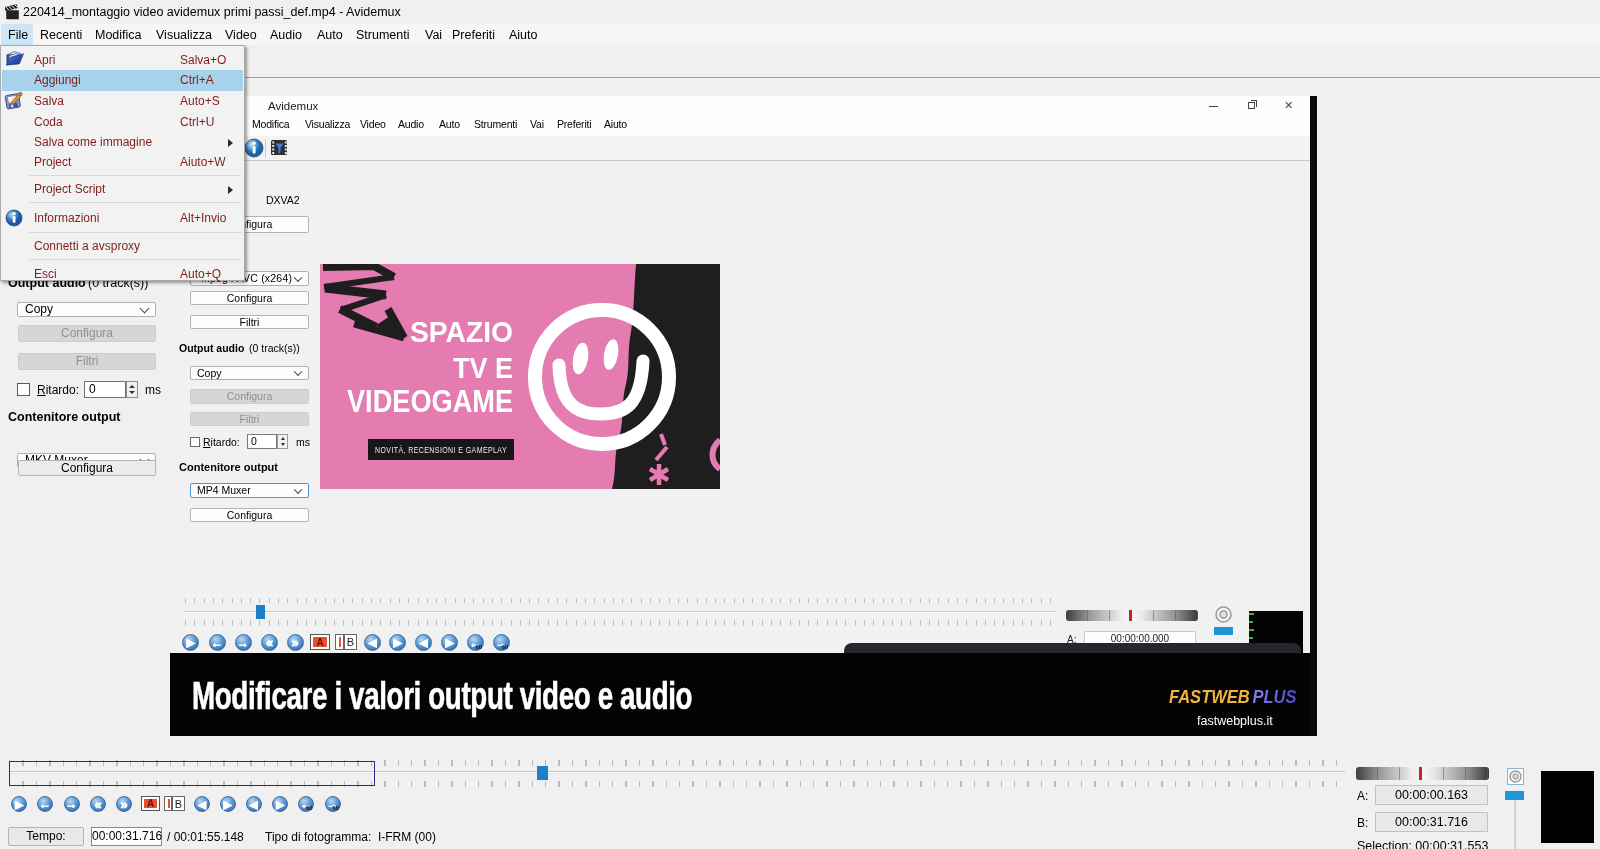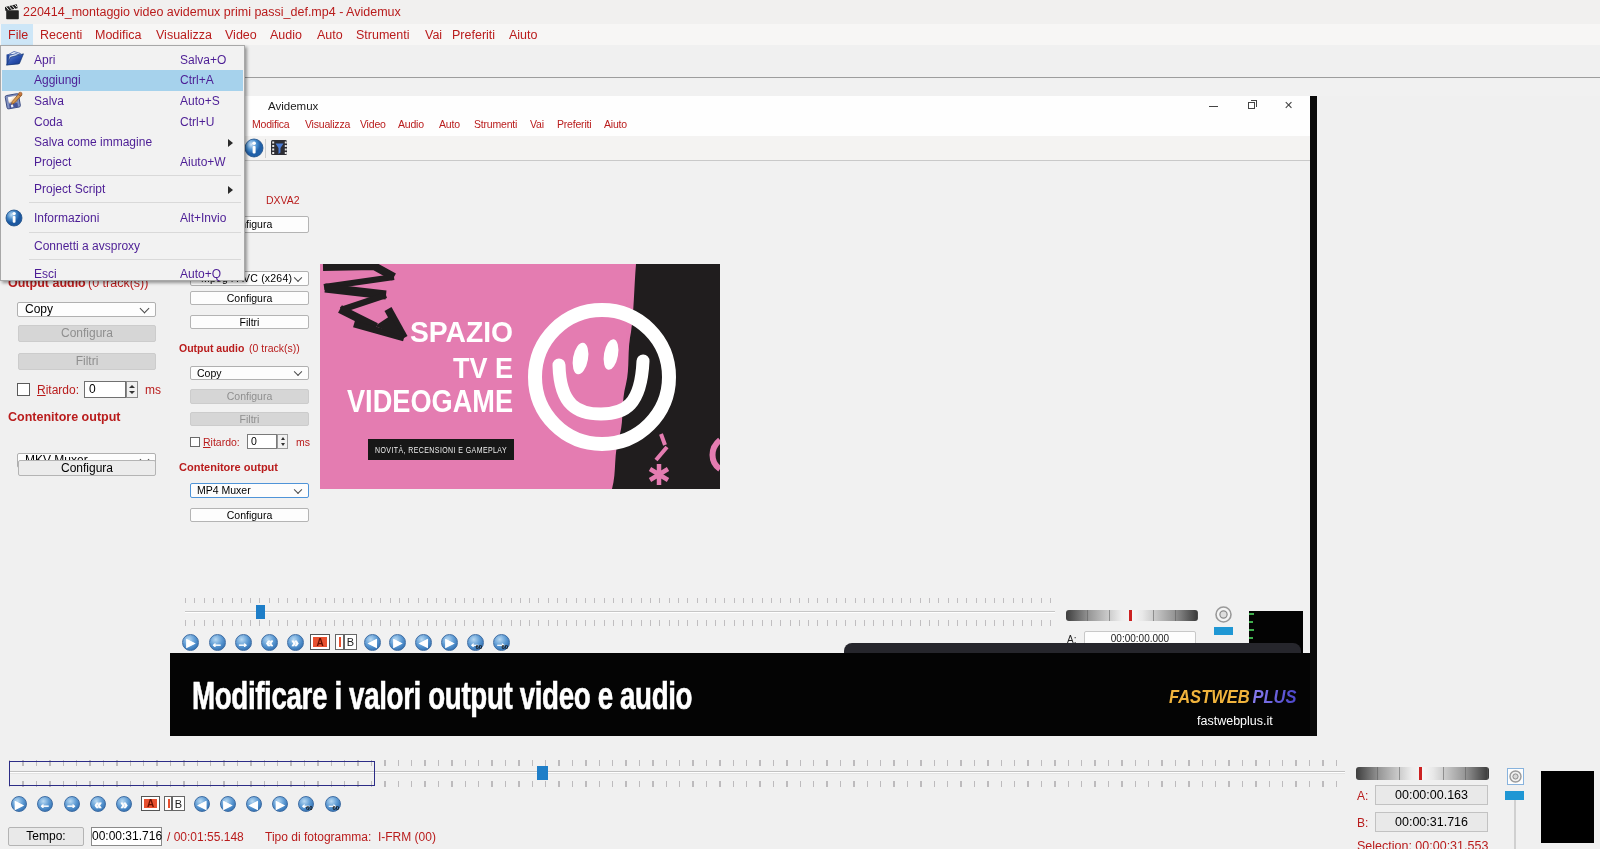--- a/index.html
+++ b/index.html
@@ -1,34 +1,34 @@
 <!DOCTYPE html>
 <html><head>
 <meta charset="utf-8">
 <style>
   * { margin:0; padding:0; box-sizing:border-box; }
   html,body { width:1600px; height:849px; overflow:hidden; }
   body { font-family:"Liberation Sans",sans-serif; background:#f0f0f0; position:relative; }
   .a { position:absolute; }
-  .t { position:absolute; white-space:nowrap; color:#b91c1c; }
+  .t { position:absolute; white-space:nowrap; color:#000000; }
   .btn { position:absolute; background:#ececec; border:1px solid #b4b4b4; border-radius:2px;
          text-align:center; color:#000; }
   .btnw { background:#fdfdfd; }
   .dis { background:#d6d6d6; border:1px solid #cccccc; color:#8f8f8f; }
   .combo { position:absolute; background:#fdfdfd; border:1px solid #b0b0b0; border-radius:2px; color:#000; }
   .chev { position:absolute; right:7px; top:50%; width:7px; height:7px;
           border-right:1.6px solid #4a4a4a; border-bottom:1.6px solid #4a4a4a;
           transform:translateY(-72%) rotate(45deg); }
   .pb { font-weight:bold; -webkit-text-stroke:0.7px #fff; position:absolute; width:16px; height:16px; border-radius:50%;
         background:radial-gradient(circle at 38% 30%, #b8d9f2 0%, #5e9bd4 45%, #3372b3 80%, #2a5c94 100%);
         border:1px solid #3f6da3; color:#fff; text-align:center; }
   .tick { position:absolute; background-image:repeating-linear-gradient(90deg,#bdbbbd 0 1.4px,transparent 1.4px 13.4px); }
   .tick2 { position:absolute; background-image:repeating-linear-gradient(90deg,#c0bec0 0 1px,transparent 1px 9.3px); }
   .sep { position:absolute; height:1px; background:#d9d9d9; }
-  .mi { position:absolute; left:1px; right:1px; height:21px; line-height:21px; font-size:12px; color:#4c1d95; }
+  .mi { position:absolute; left:1px; right:1px; height:21px; line-height:21px; font-size:12px; color:#7f1d1d; }
   .mi .lab { position:absolute; left:32px; }
   .mi .sc { position:absolute; left:178px; }
   .mi .arr { position:absolute; right:10px; top:7px; width:0; height:0;
              border-left:5px solid #2b2b2b; border-top:4px solid transparent; border-bottom:4px solid transparent; }
 </style>
 </head>
 <body>
 
 <div class="a" style="left:0;top:0;width:1600px;height:24px;background:#f1f0ef;"></div>
 <svg class="a" style="left:5px;top:4px" width="15" height="16" viewBox="0 0 15 16">

